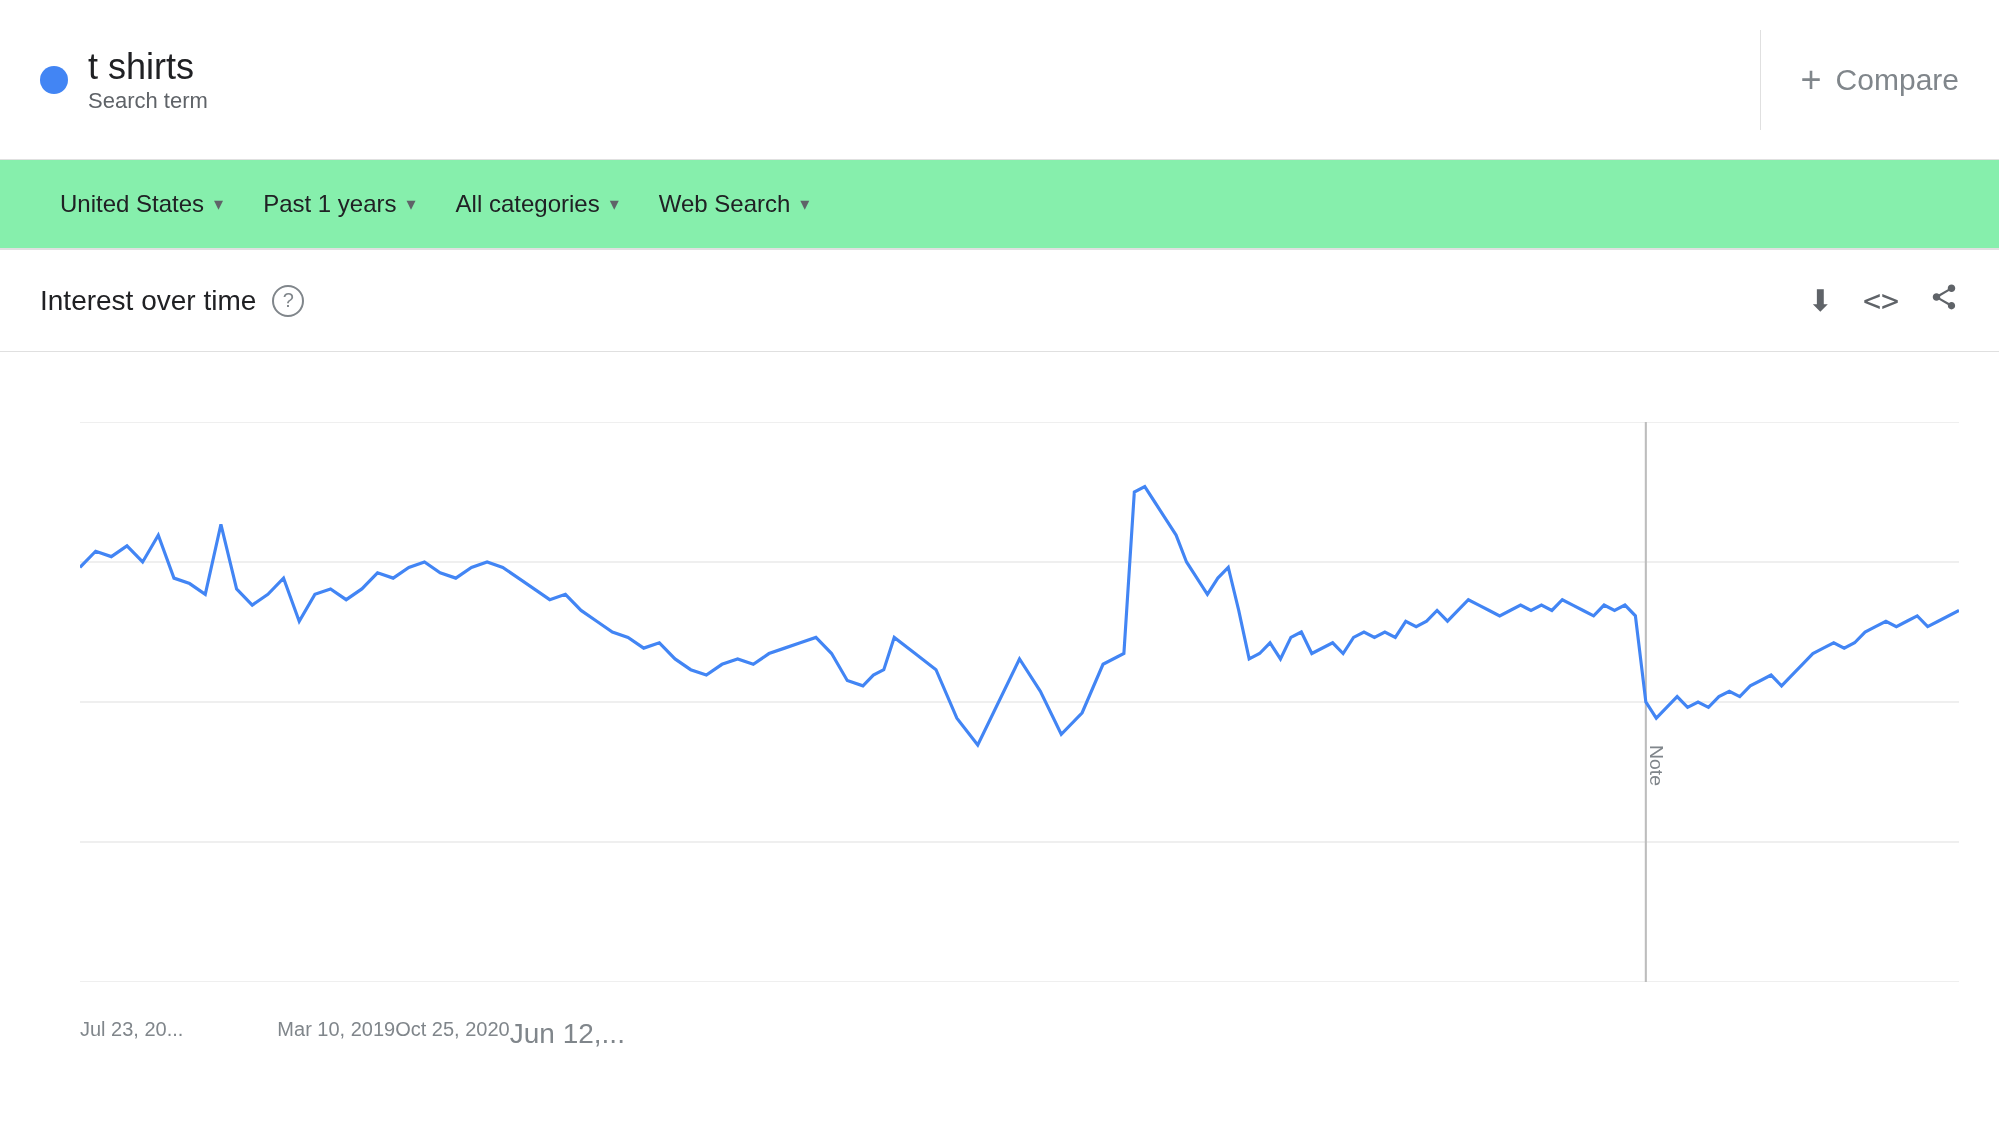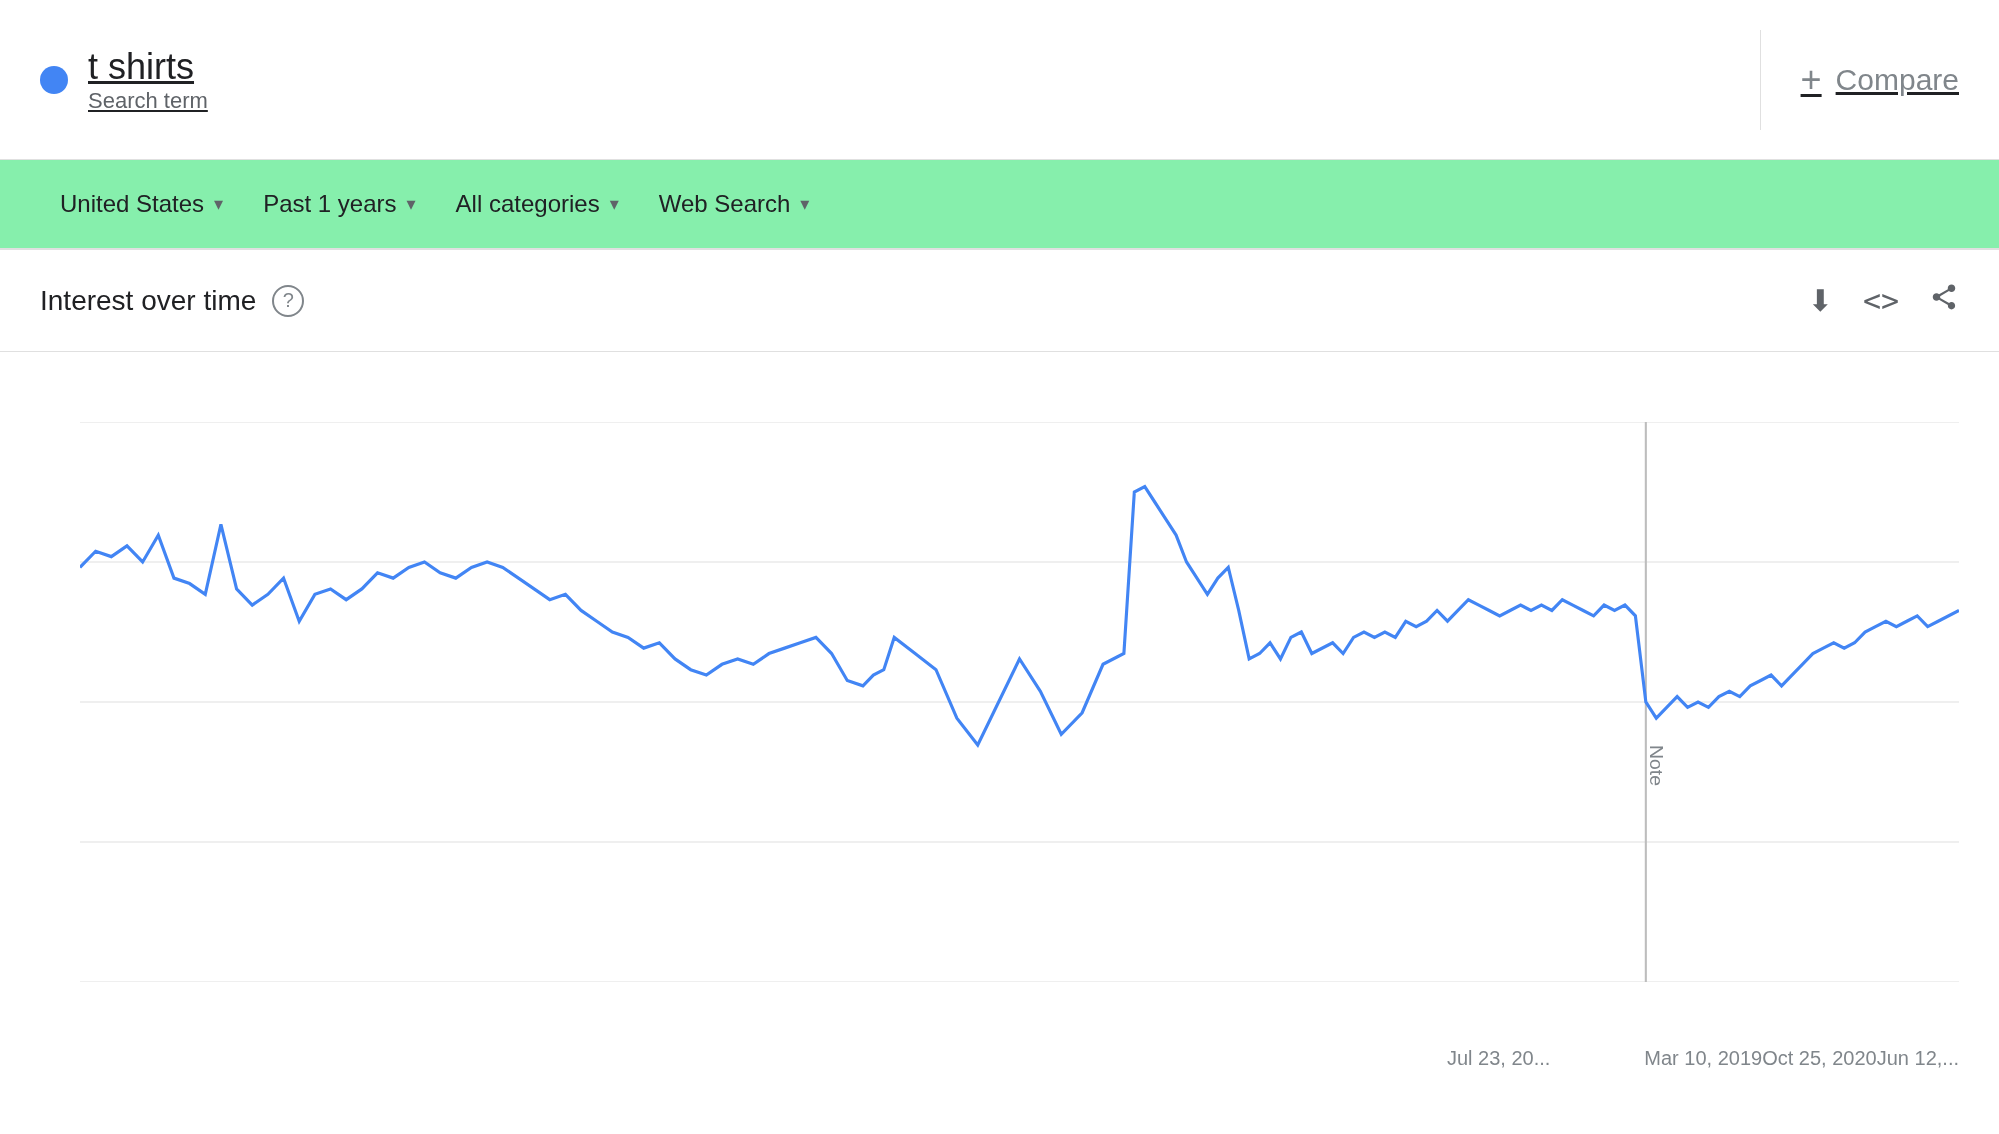--- a/index.html
+++ b/index.html
@@ -5,21 +5,20 @@
     * { margin: 0; padding: 0; box-sizing: border-box; }
     body { font-family: 'Google Sans', Arial, sans-serif; background: #fff; color: #202124; width: 1999px; min-height: 1134px; overflow-x: hidden; }
 
     
     .header {
       display: flex;
       align-items: center;
       border-bottom: 1px solid #e0e0e0;
       padding: 0 40px;
       height: 160px;
-      text-decoration: underline;
     }
     .search-term-block {
       display: flex;
       align-items: center;
       gap: 20px;
       flex: 1;
     }
     .blue-dot {
       width: 28px; height: 28px;
       background: #4285f4;
@@ -364,25 +363,25 @@
             1760,180
             1770,190
             1780,185
             1800,175
           "></polyline>
       </svg>
     </div>
 
     <div style="
       position: absolute;
-      bottom: 12px;
+      bottom: 32px;
       left: 80px;
       right: 40px;
       display: flex;
-      justify-content: flex-end;
+      justify-content: flex-start;
     ">
       <span style="font-size:20px; color:#80868b;">Jul 23, 20...</span>
       <span style="font-size:20px; color:#80868b; margin-left: 5%;">Mar 10, 2019</span>
       <span style="font-size:20px; color:#80868b;">Oct 25, 2020</span>
-      <span style="font-size:20px; color:#80868b;">Jun 12,...</span>
+      <span style="font-size:28px; color:#80868b;">Jun 12,...</span>
     </div>
   </div>
 </div>
 
 </body></html>

